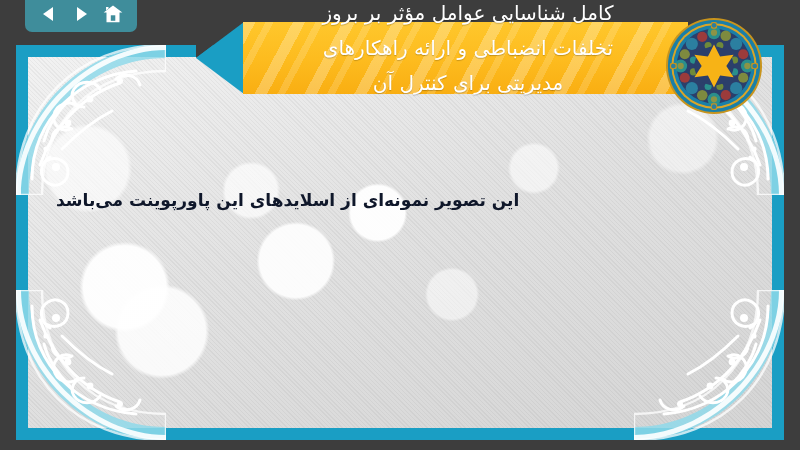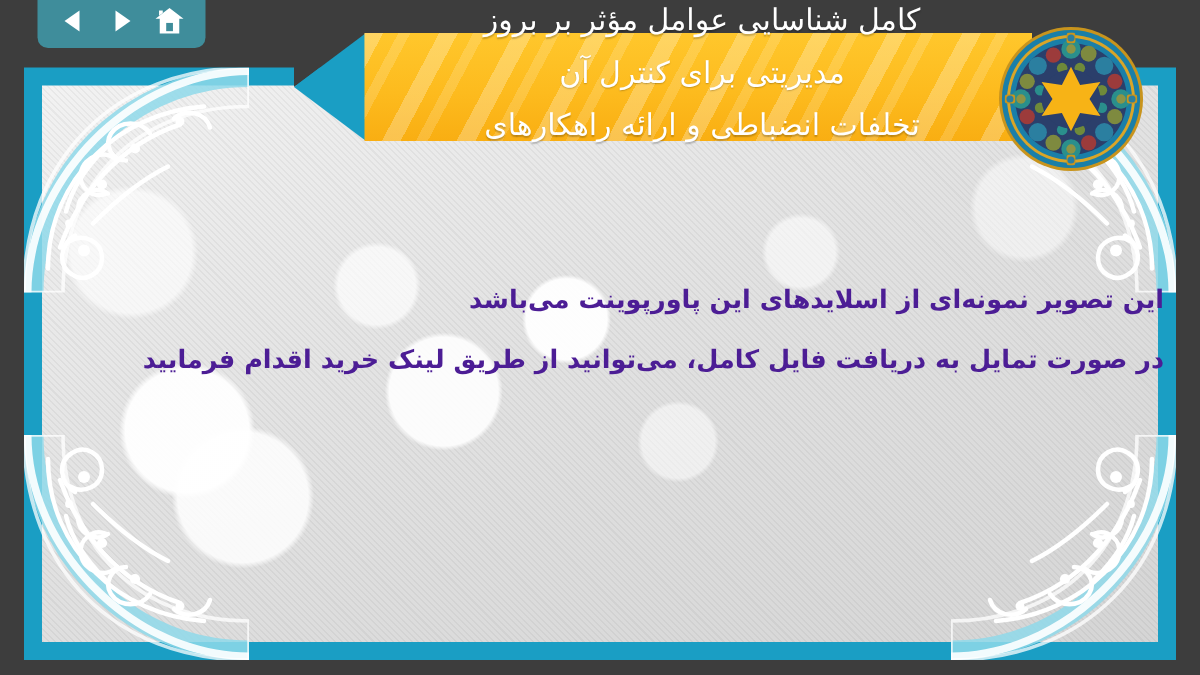--- a/index.html
+++ b/index.html
@@ -156,22 +156,22 @@
   }
 
   
   #bodytext {
     position: absolute;
     left: 40px;
     top: 135px;
     width: 720px;
     z-index: 20;
     direction: rtl;
-    text-align: right;
-    color: #4c1d95;
+    text-align: left;
+    color: #0f172a;
     font-size: 17px;
     line-height: 40px;
     font-weight: 700;
   }
   #bodytext .ln { display: block; white-space: nowrap; }
 </style>
 </head>
 <body>
 
 <div id="stage">
@@ -297,33 +297,32 @@
         <circle cx="40" cy="122" r="4"></circle>
         <circle cx="52" cy="78" r="3.4"></circle>
         <circle cx="74" cy="54" r="3.4"></circle>
         <circle cx="104" cy="36" r="3"></circle>
         <circle cx="30" cy="104" r="2.6"></circle>
       </g>
     </svg>
 
     <div id="bodytext">
       <span class="ln">این تصویر نمونه‌ای از اسلایدهای این پاورپوینت می‌باشد</span>
-      <span class="ln">در صورت تمایل به دریافت فایل کامل، می‌توانید از طریق لینک خرید اقدام فرمایید</span>
     </div>
   </div>
 
   <div id="banner-tail-dark"></div>
   <div id="banner-tail"></div>
 
   <div id="banner"></div>
 
   <div id="title">
     <div>کامل شناسایی عوامل مؤثر بر بروز</div>
+    <div>تخلفات انضباطی و ارائه راهکارهای</div>
     <div>مدیریتی برای کنترل آن</div>
-    <div>تخلفات انضباطی و ارائه راهکارهای</div>
   </div>
 
   <svg id="medallion" viewBox="0 0 100 100">
     <circle cx="50" cy="50" r="49" fill="#c8941d"></circle>
     <circle cx="50" cy="50" r="47" fill="#1a7fa8"></circle>
     <circle cx="50" cy="50" r="43.5" fill="#d9a528"></circle>
     <circle cx="50" cy="50" r="41.5" fill="#1a7fa8"></circle>
     <circle cx="50" cy="50" r="38" fill="#2b3f6b"></circle>
     <g>
       <g id="petals">

